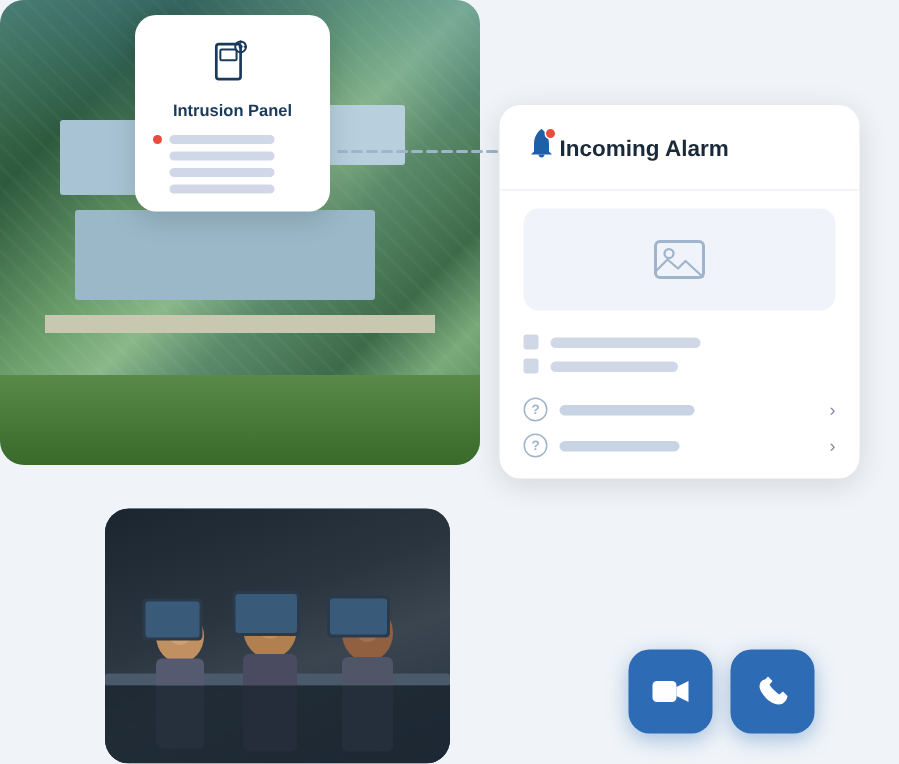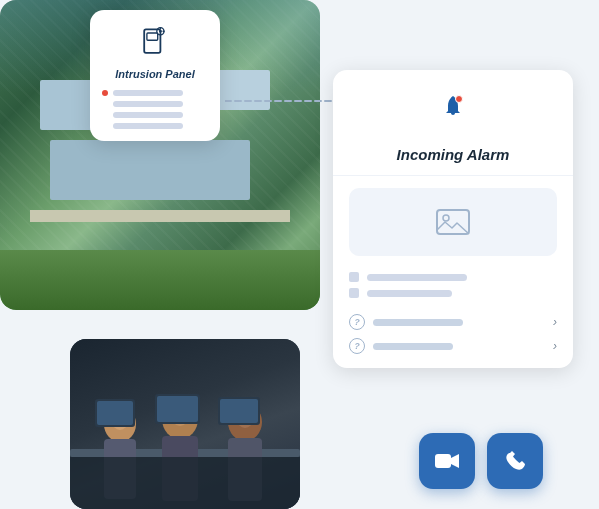--- a/index.html
+++ b/index.html
@@ -9,21 +9,20 @@
       background: #f0f4f8;
       font-family: -apple-system, BlinkMacSystemFont, 'Segoe UI', sans-serif;
       position: relative;
       overflow: hidden;
     }
 
     .scene {
       position: relative;
       width: 583px;
       height: 509px;
-      font-style: italic;
     }
 
     
     .aerial-photo {
       position: absolute;
       top: 0;
       left: 0;
       width: 320px;
       height: 310px;
       border-radius: 16px;
@@ -192,24 +191,23 @@
       border-radius: 14px;
       padding: 0;
       box-shadow: 0 4px 20px rgba(0,0,0,0.12);
       z-index: 10;
       overflow: hidden;
     }
 
     .alarm-header {
       display: flex;
       align-items: center;
-      gap: 22px;
-      padding: 24px 16px 12px;
+      gap: 0;
+      padding: 14px 16px 12px;
       border-bottom: 1px solid #eef2f8;
-      flex-direction: column;
     }
 
     .alarm-bell-icon {
       color: #1e5fa8;
       font-size: 22px;
     }
 
     .alarm-title {
       font-size: 15px;
       font-weight: 700;

